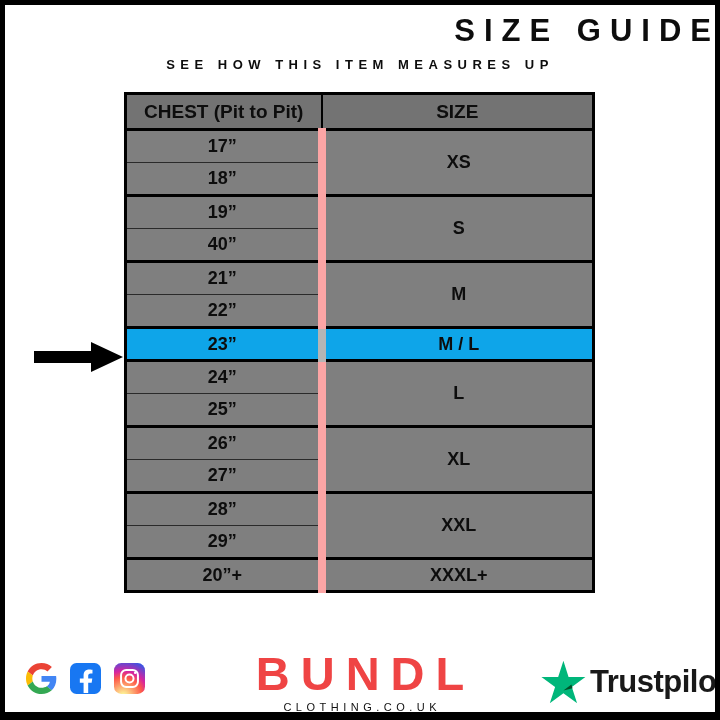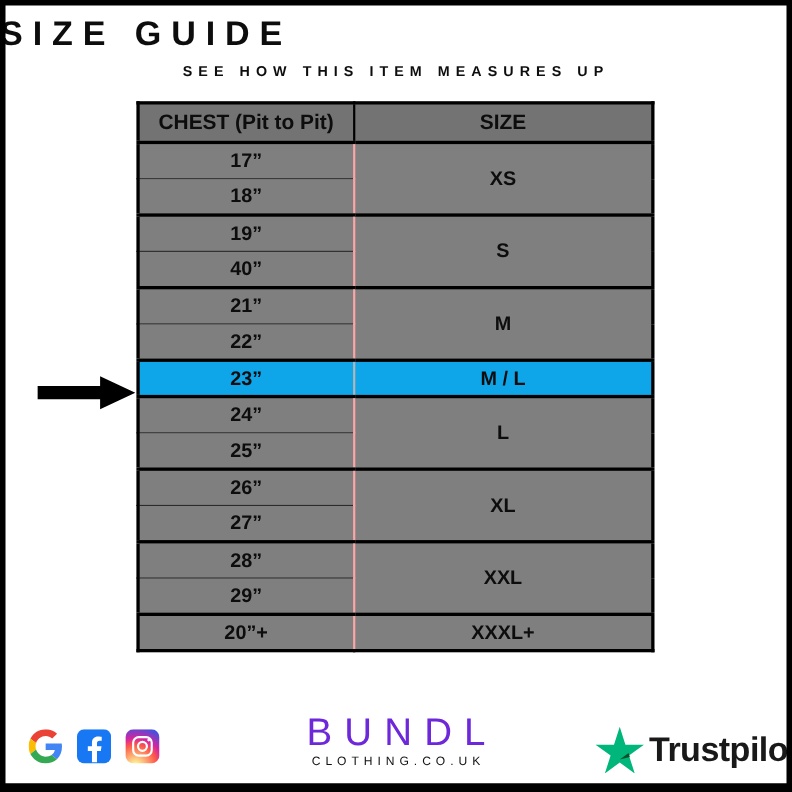--- a/index.html
+++ b/index.html
@@ -12,21 +12,21 @@
     overflow:hidden;
   }
   .frame {
     position:absolute; inset:0;
     border-left:5px solid #000; border-top:5px solid #000;
     border-right:5px solid #000; border-bottom:8px solid #000;
     pointer-events:none; z-index:20;
   }
   .title {
     position:absolute; top:13px; left:0; right:0;
-    text-align:left;
+    text-align:right;
     font-size:31px; font-weight:800; letter-spacing:9px;
     color:#0d0d0d; white-space:nowrap;
   }
   .subtitle {
     position:absolute; top:57px; left:0; right:0;
     text-align:center;
     font-size:13px; font-weight:700; letter-spacing:5.5px;
     color:#0d0d0d; white-space:nowrap;
   }
   .table-wrap { position:absolute; top:92px; left:124px; }
@@ -46,41 +46,41 @@
     border-bottom:3px solid #000;
   }
   .size-table th.size-col { border-left:2px solid #000;margin-left:32px; }
   .size-table td {
     background:#7f7f7f;
     height:33px;
     font-size:18px; font-weight:700;
     text-align:center; vertical-align:middle;
     color:#0d0d0d;
   }
-  .size-table td.size-cell { border-left:2px solid #fca5a5; }
+  .size-table td.size-cell { border-left:8px solid #fca5a5; }
   .size-table tr.group-start td { border-top:3px solid #000; }
   .size-table tr.inner td { border-top:1px solid #2a2a2a; }
   .size-table tr.highlight td { background:#0ea5e9; }
   .size-table tr.highlight td.size-cell { border-left-color:#b5b5b5; }
   .arrow {
     position:absolute; top:341px; left:34px;
     width:90px; height:32px; z-index:5;
   }
   .footer-social {
     position:absolute; left:26px; top:663px;
     display:flex; align-items:center; gap:13px;
   }
   .footer-social .icon { width:31px; height:31px; display:block; cursor:pointer; }
   .footer-brand {
     position:absolute; left:0; right:0; top:646px;
     text-align:center;
   }
   .brand-name {
-    font-size:35px; font-weight:400; letter-spacing:11px;
-    color:#6d28d9; white-space:nowrap; text-indent:11px;
+    font-size:47px; font-weight:700; letter-spacing:11px;
+    color:#ef4444; white-space:nowrap; text-indent:11px;
   }
   .brand-domain {
     margin-top:0;
     font-size:11px; font-weight:400; letter-spacing:4.5px;
     color:#111; white-space:nowrap; text-indent:4.5px;
   }
   .footer-trustpilot {
     position:absolute; left:541px; top:660px;
     display:flex; align-items:center; gap:4px; cursor:pointer;
   }

